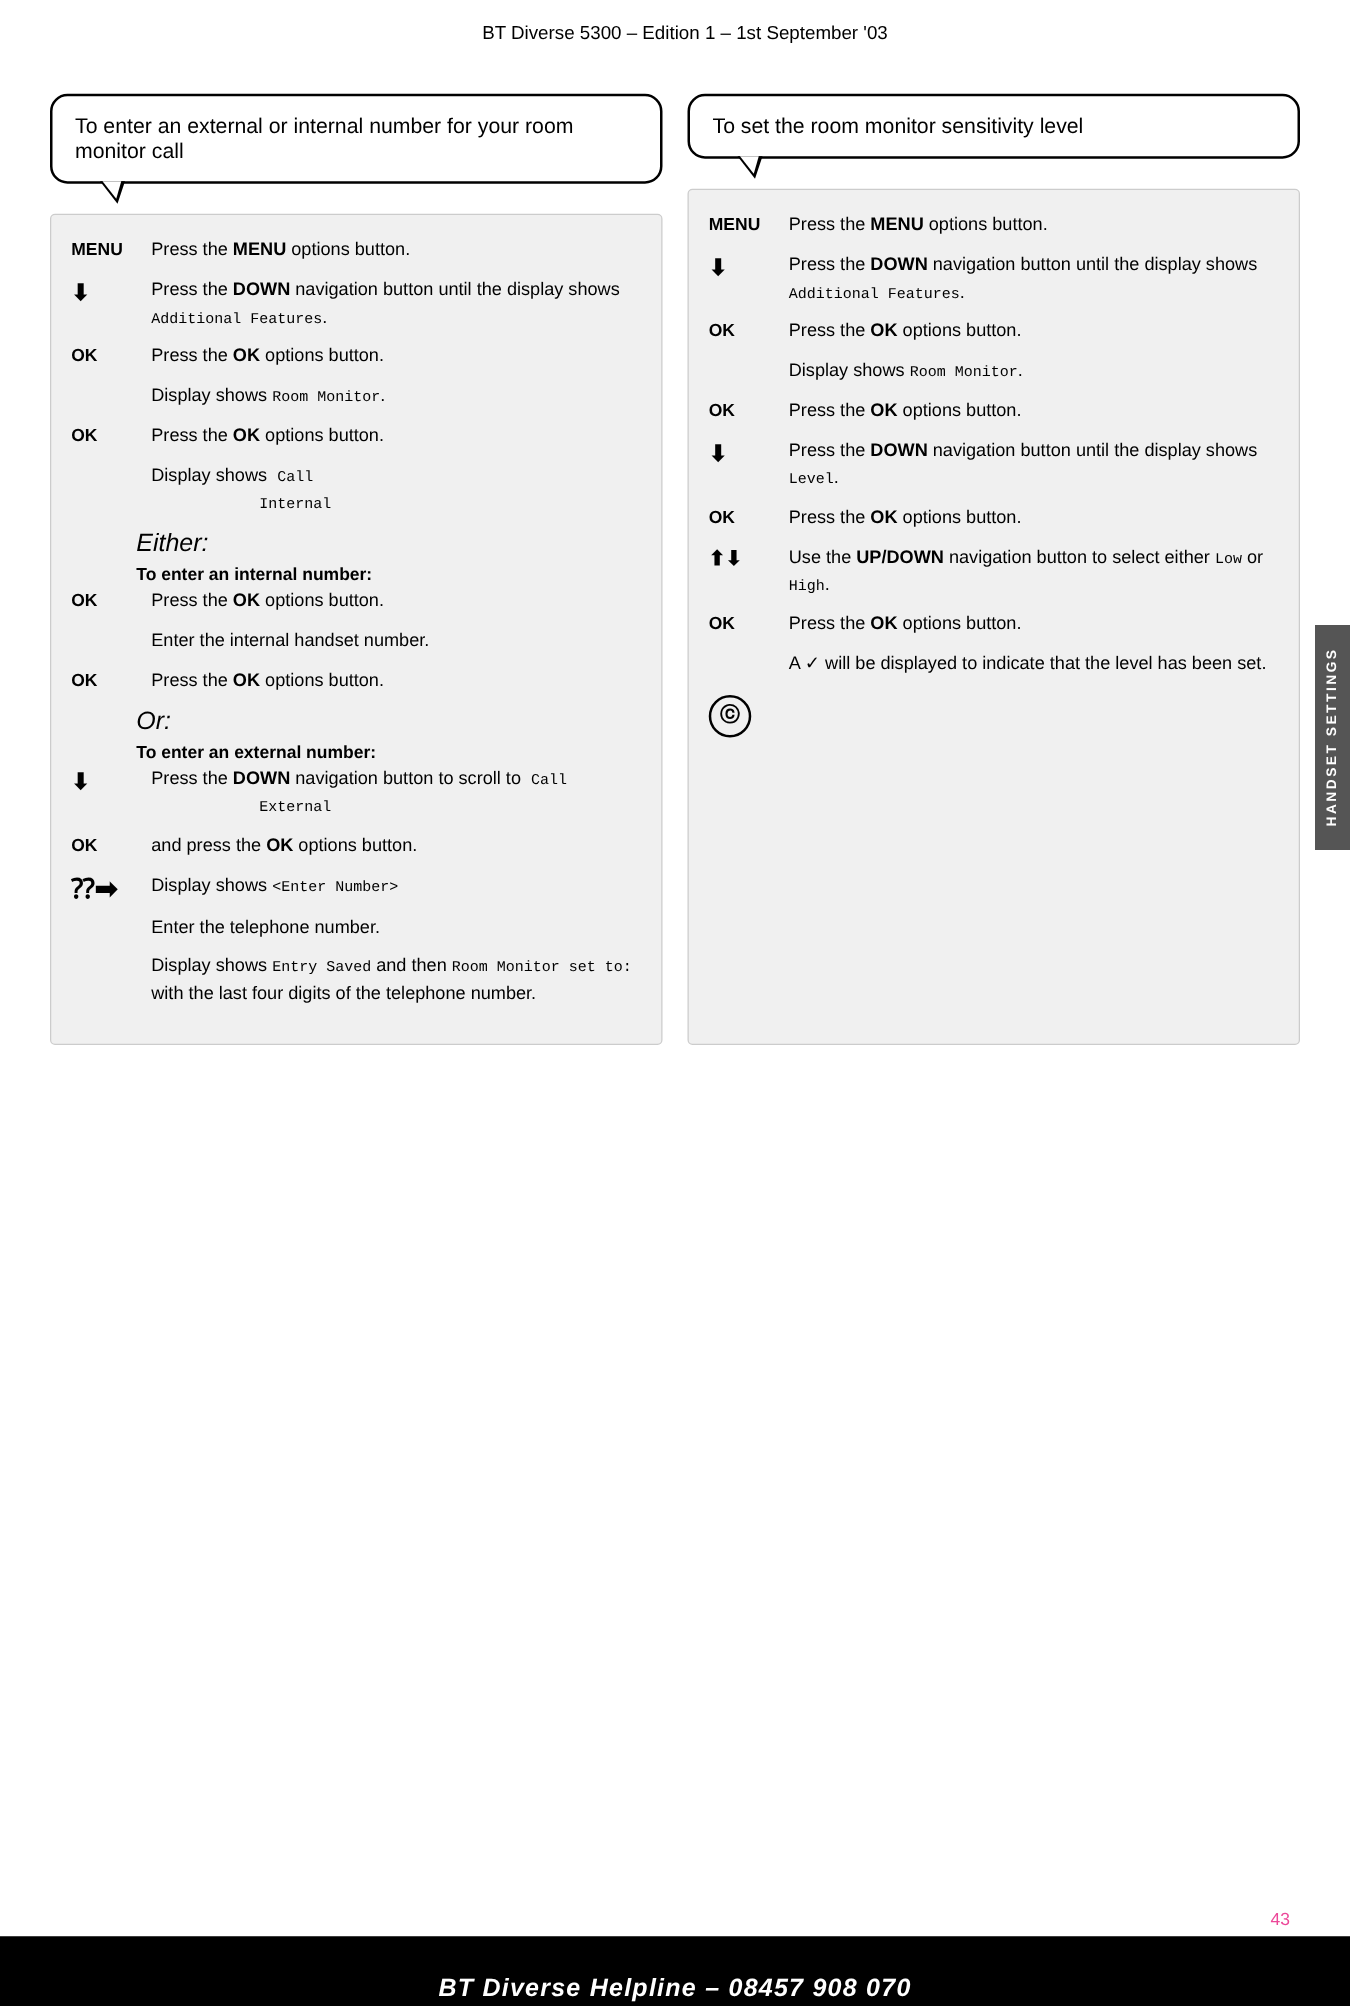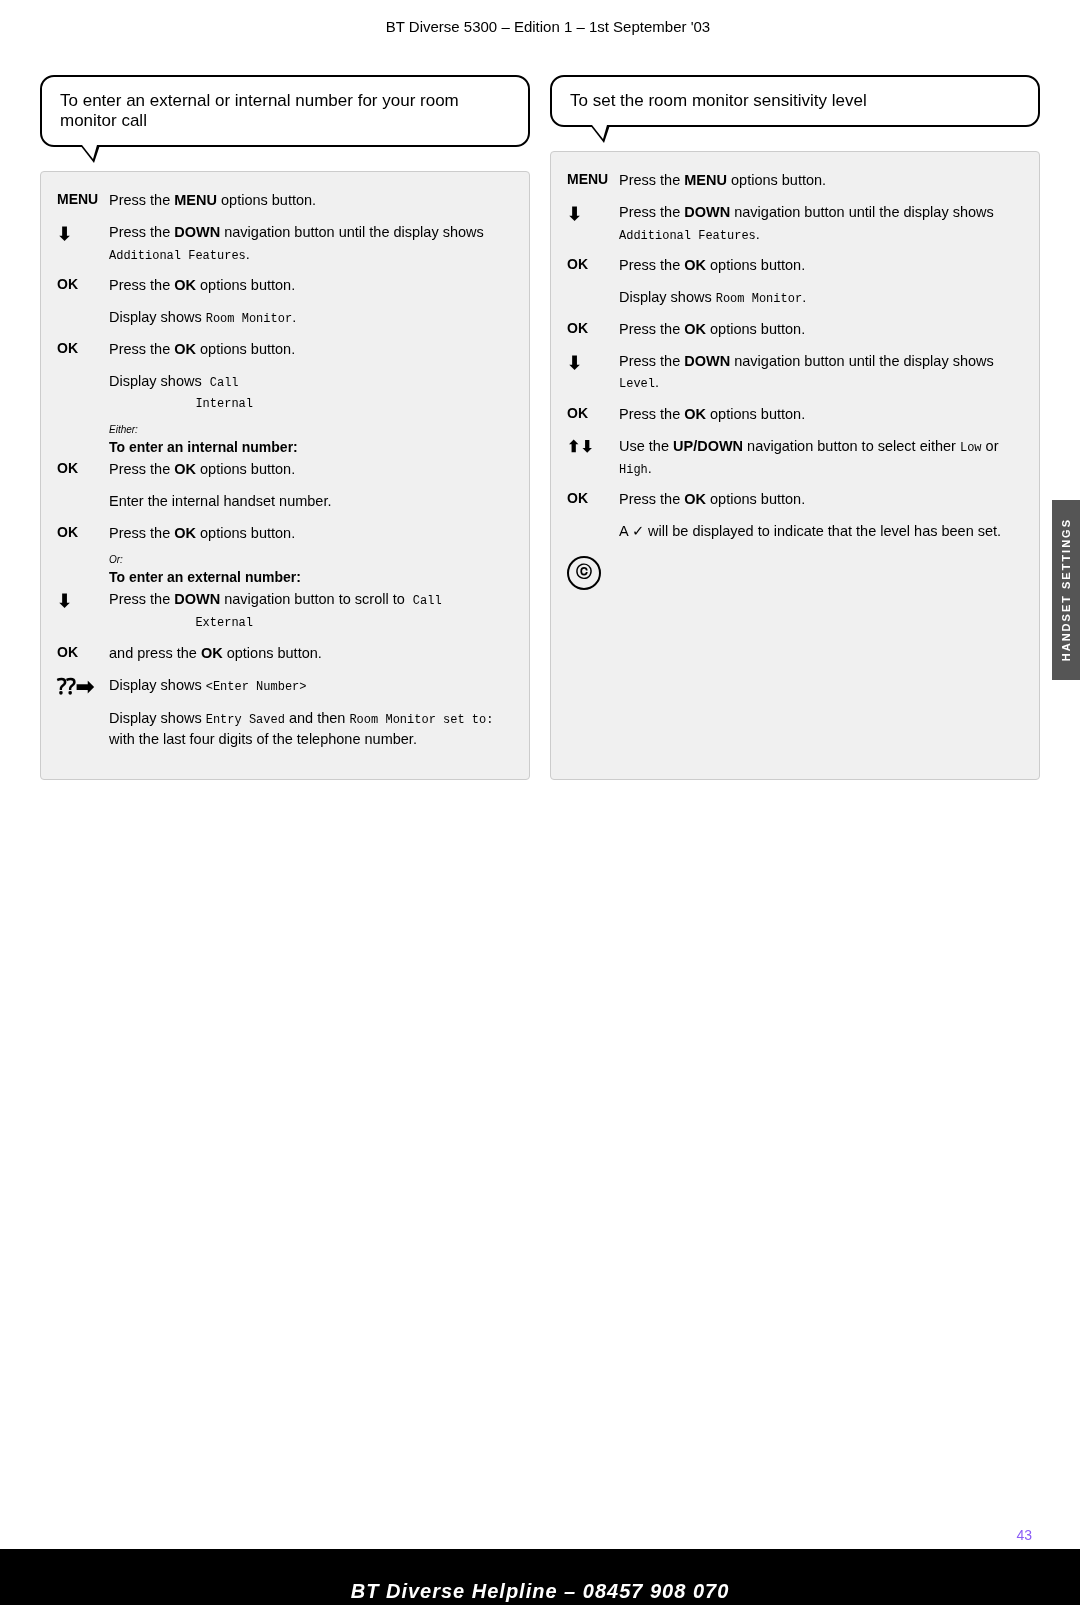--- a/index.html
+++ b/index.html
@@ -70,21 +70,21 @@
       border-radius: 4px;
       padding: 18px 16px 18px 16px;
       margin-top: 24px;
       flex: 1;
     }
     .instruction-row {
       display: flex;
       flex-direction: row;
       align-items: flex-start;
       margin-bottom: 10px;
-      gap: 0;
+      gap: 12px;
     }
     .instr-key {
       min-width: 52px;
       font-weight: bold;
       font-size: 14px;
       padding-top: 1px;
       flex-shrink: 0;
     }
     .instr-text {
       font-size: 14.5px;
@@ -94,21 +94,21 @@
     .instr-text b {
       font-weight: bold;
     }
     .mono {
       font-family: 'Courier New', Courier, monospace;
       font-size: 12px;
     }
     .italic-label {
       font-style: italic;
       margin: 4px 0 2px 52px;
-      font-size: 10px;
+      font-size: 20px;
     }
     .bold-label {
       font-weight: bold;
       margin: 4px 0 4px 52px;
       font-size: 14px;
     }
     .down-arrow {
       display: inline-block;
       font-size: 18px;
       font-weight: bold;
@@ -173,21 +173,21 @@
       font-style: italic;
       font-weight: bold;
       letter-spacing: 1px;
       margin-top: 28px;
     }
     .page-number {
       position: absolute;
       bottom: 62px;
       right: 48px;
       font-size: 14px;
-      color: #8b5cf6;
+      color: #ec4899;
     }
   </style>
 </head>
 <body>
 
 <div class="page-header">
   <span>BT Diverse 5300 – Edition 1 – 1st September '03</span>
 </div>
 
 <div class="main-content">
@@ -260,20 +260,24 @@
       <div class="instruction-row">
         <span class="instr-key"><b>OK</b></span>
         <span class="instr-text">and press the <b>OK</b> options button.</span>
       </div>
 
       <div class="instruction-row">
         <span class="instr-key"><span class="keypad-icon">⁇➡</span></span>
         <span class="instr-text">Display shows <span class="mono">&lt;Enter Number&gt;</span></span>
       </div>
 
+      <div class="instruction-row">
+        <span class="instr-key"></span>
+        <span class="instr-text">Enter the telephone number.</span>
+      </div>
 
       <div class="instruction-row">
         <span class="instr-key"></span>
         <span class="instr-text">Display shows <span class="mono">Entry Saved</span> and then <span class="mono">Room Monitor set to:</span> with the last four digits of the telephone number.</span>
       </div>
 
     </div>
   </div>
 
   <div class="right-panel">

